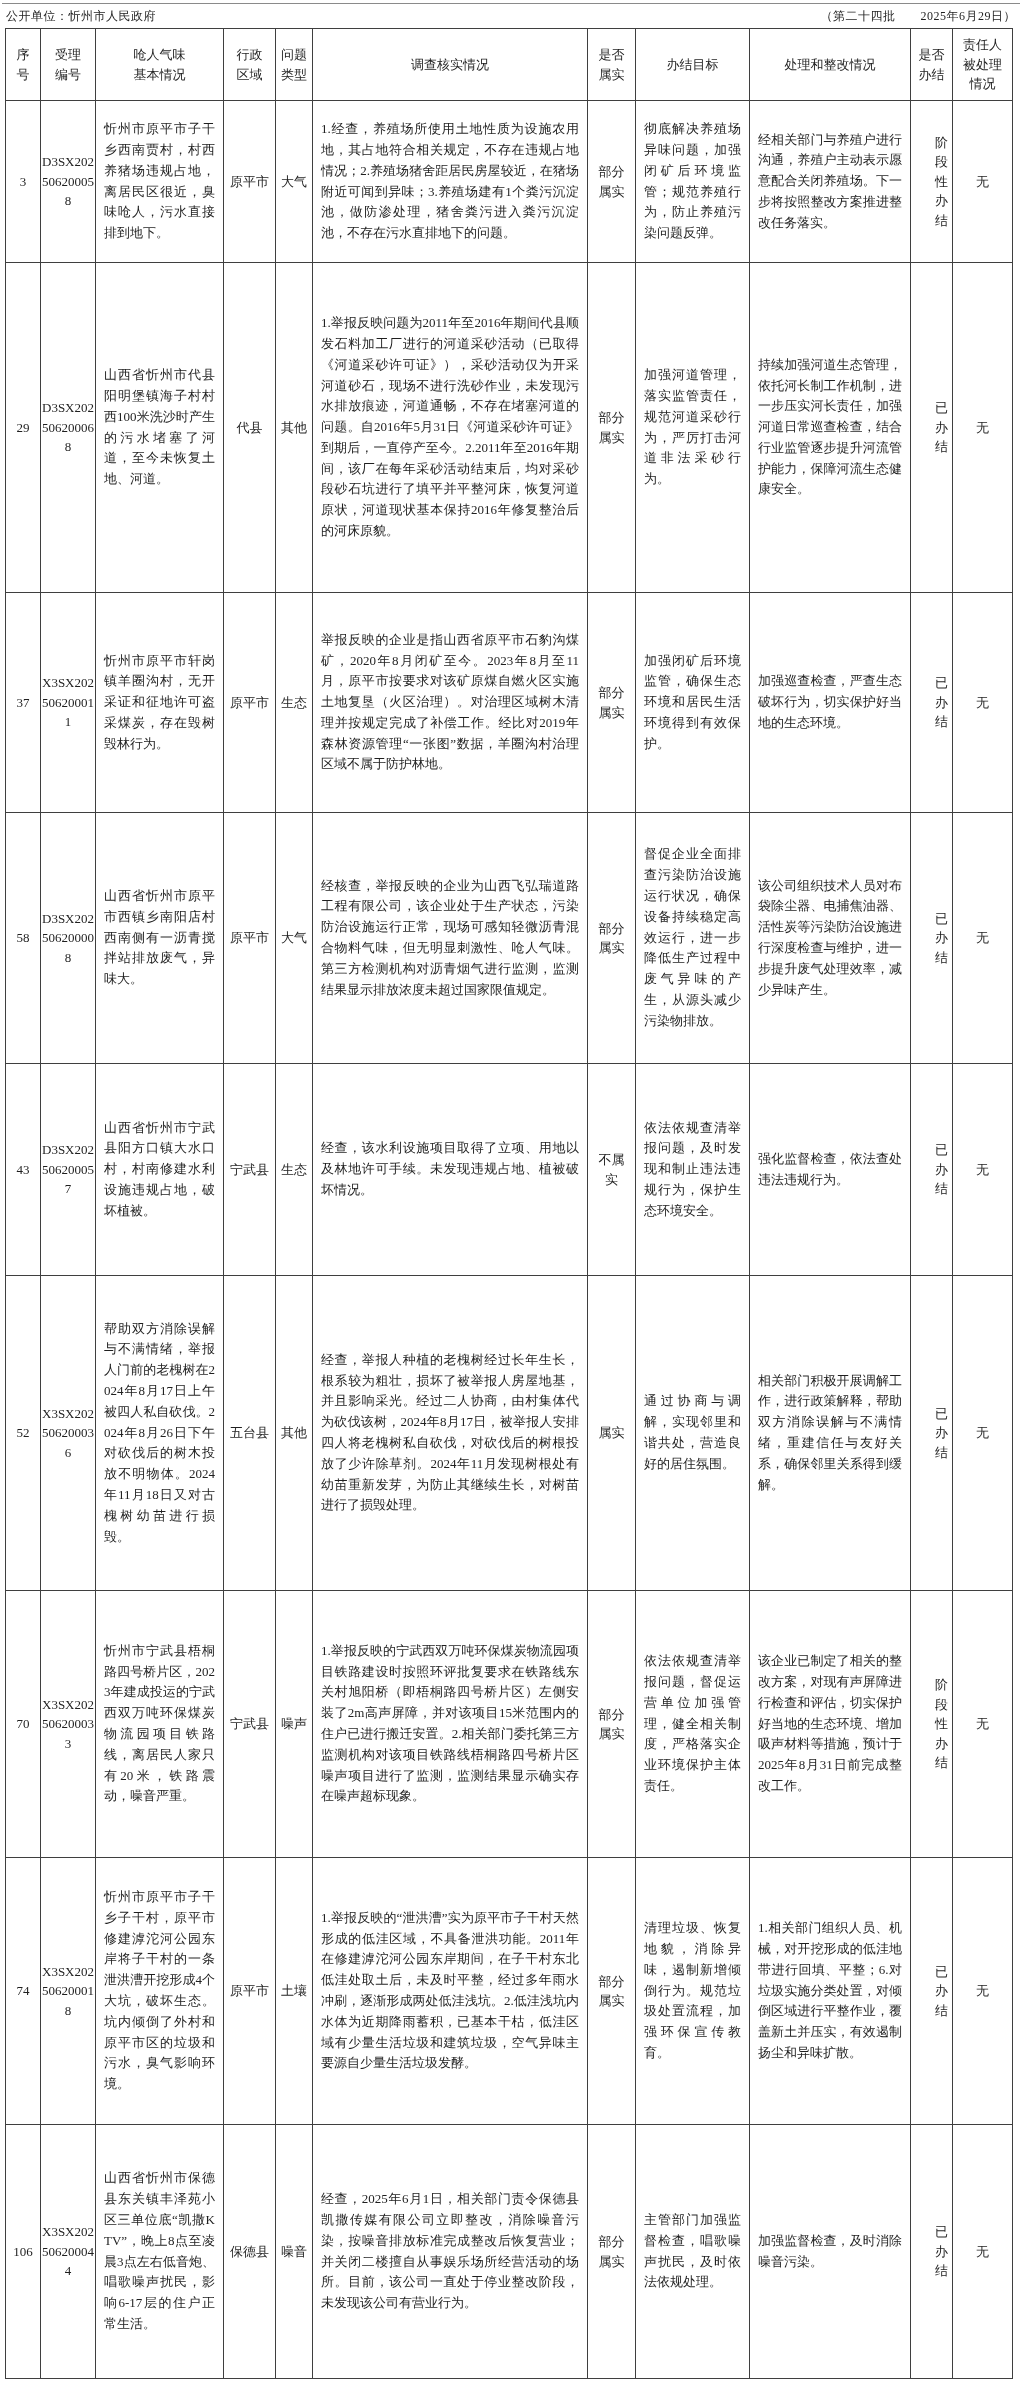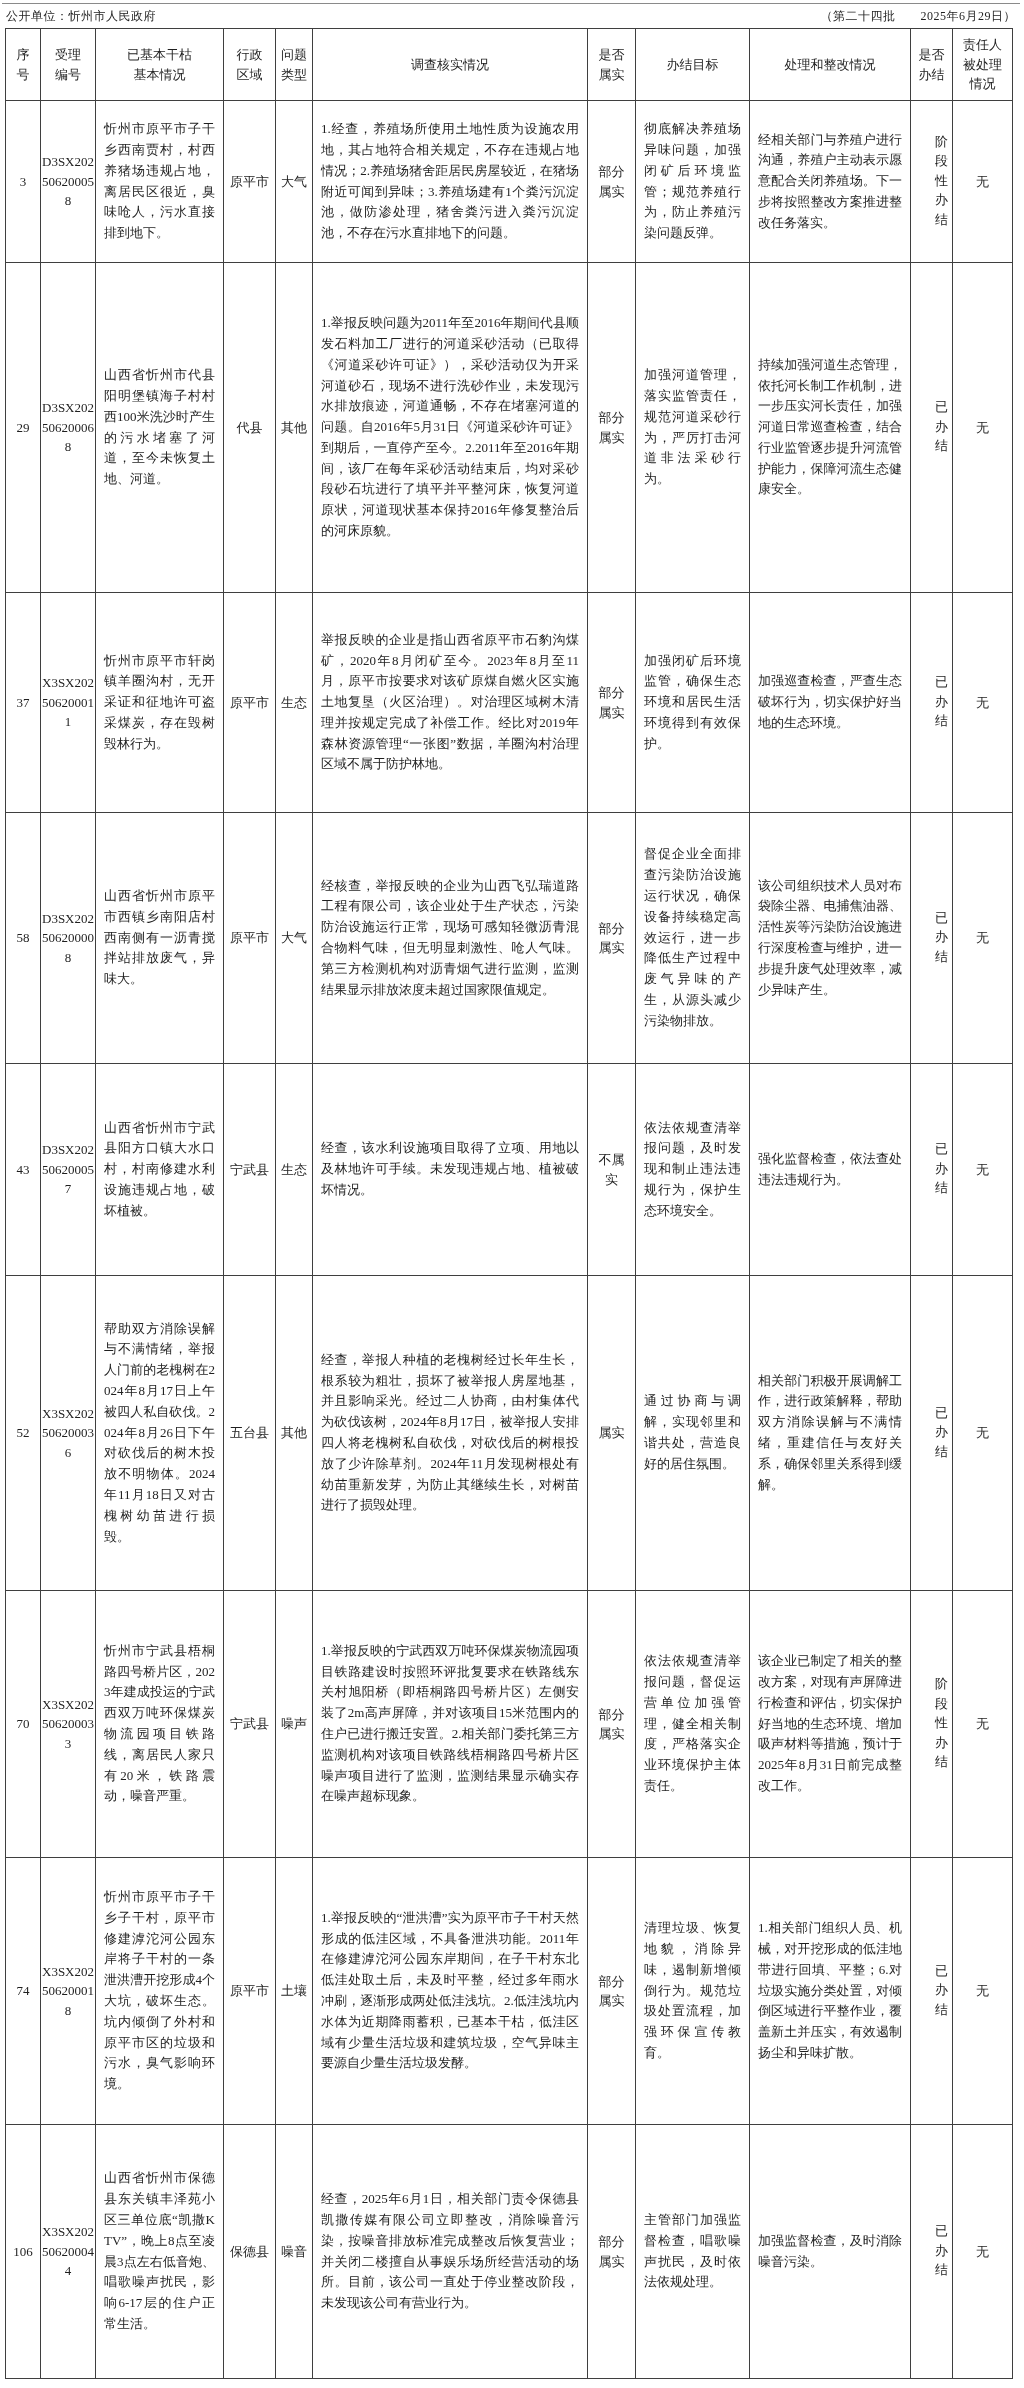--- a/index.html
+++ b/index.html
@@ -47,21 +47,21 @@
     word-break:break-all;
   }
   td.para{
     text-align:justify;
     line-height:1.6;
     padding:4px 8px;
     word-break:break-all;
   }
   td.f-case_no{padding:2px 1px;margin-left:20px;}
   td.f-verified{padding:2px 9px;}
-  td.f-status{padding:2px 24px;font-family:Liberation Mono, monospace;}
+  td.f-status{padding:2px 24px;}
   
   col.c-seq{width:35px;}  col.c-case{width:55px;}  col.c-problem{width:128px;}
   col.c-region{width:52px;} col.c-type{width:37px;} col.c-invest{width:275px;}
   col.c-verified{width:48px;} col.c-goal{width:114px;} col.c-handling{width:161px;}
   col.c-status{width:42px;} col.c-acct{width:60px;}
 </style>
 </head>
 <body>
 
 <div class="topline"></div>
@@ -84,21 +84,21 @@
     <col class="c-handling">
       <col class="c-status">
       <col class="c-acct">
   </colgroup>
   <thead>
     <tr id="head-row">
         <th>序
 号</th>
         <th>受理
 编号</th>
-        <th>已基本干枯
+        <th>呛人气味
 基本情况</th>
         <th>行政
 区域</th>
         <th>问题
 类型</th>
         <th>调查核实情况</th>
         <th>是否
 属实</th>
         <th>办结目标</th>
         <th>处理和整改情况</th>

